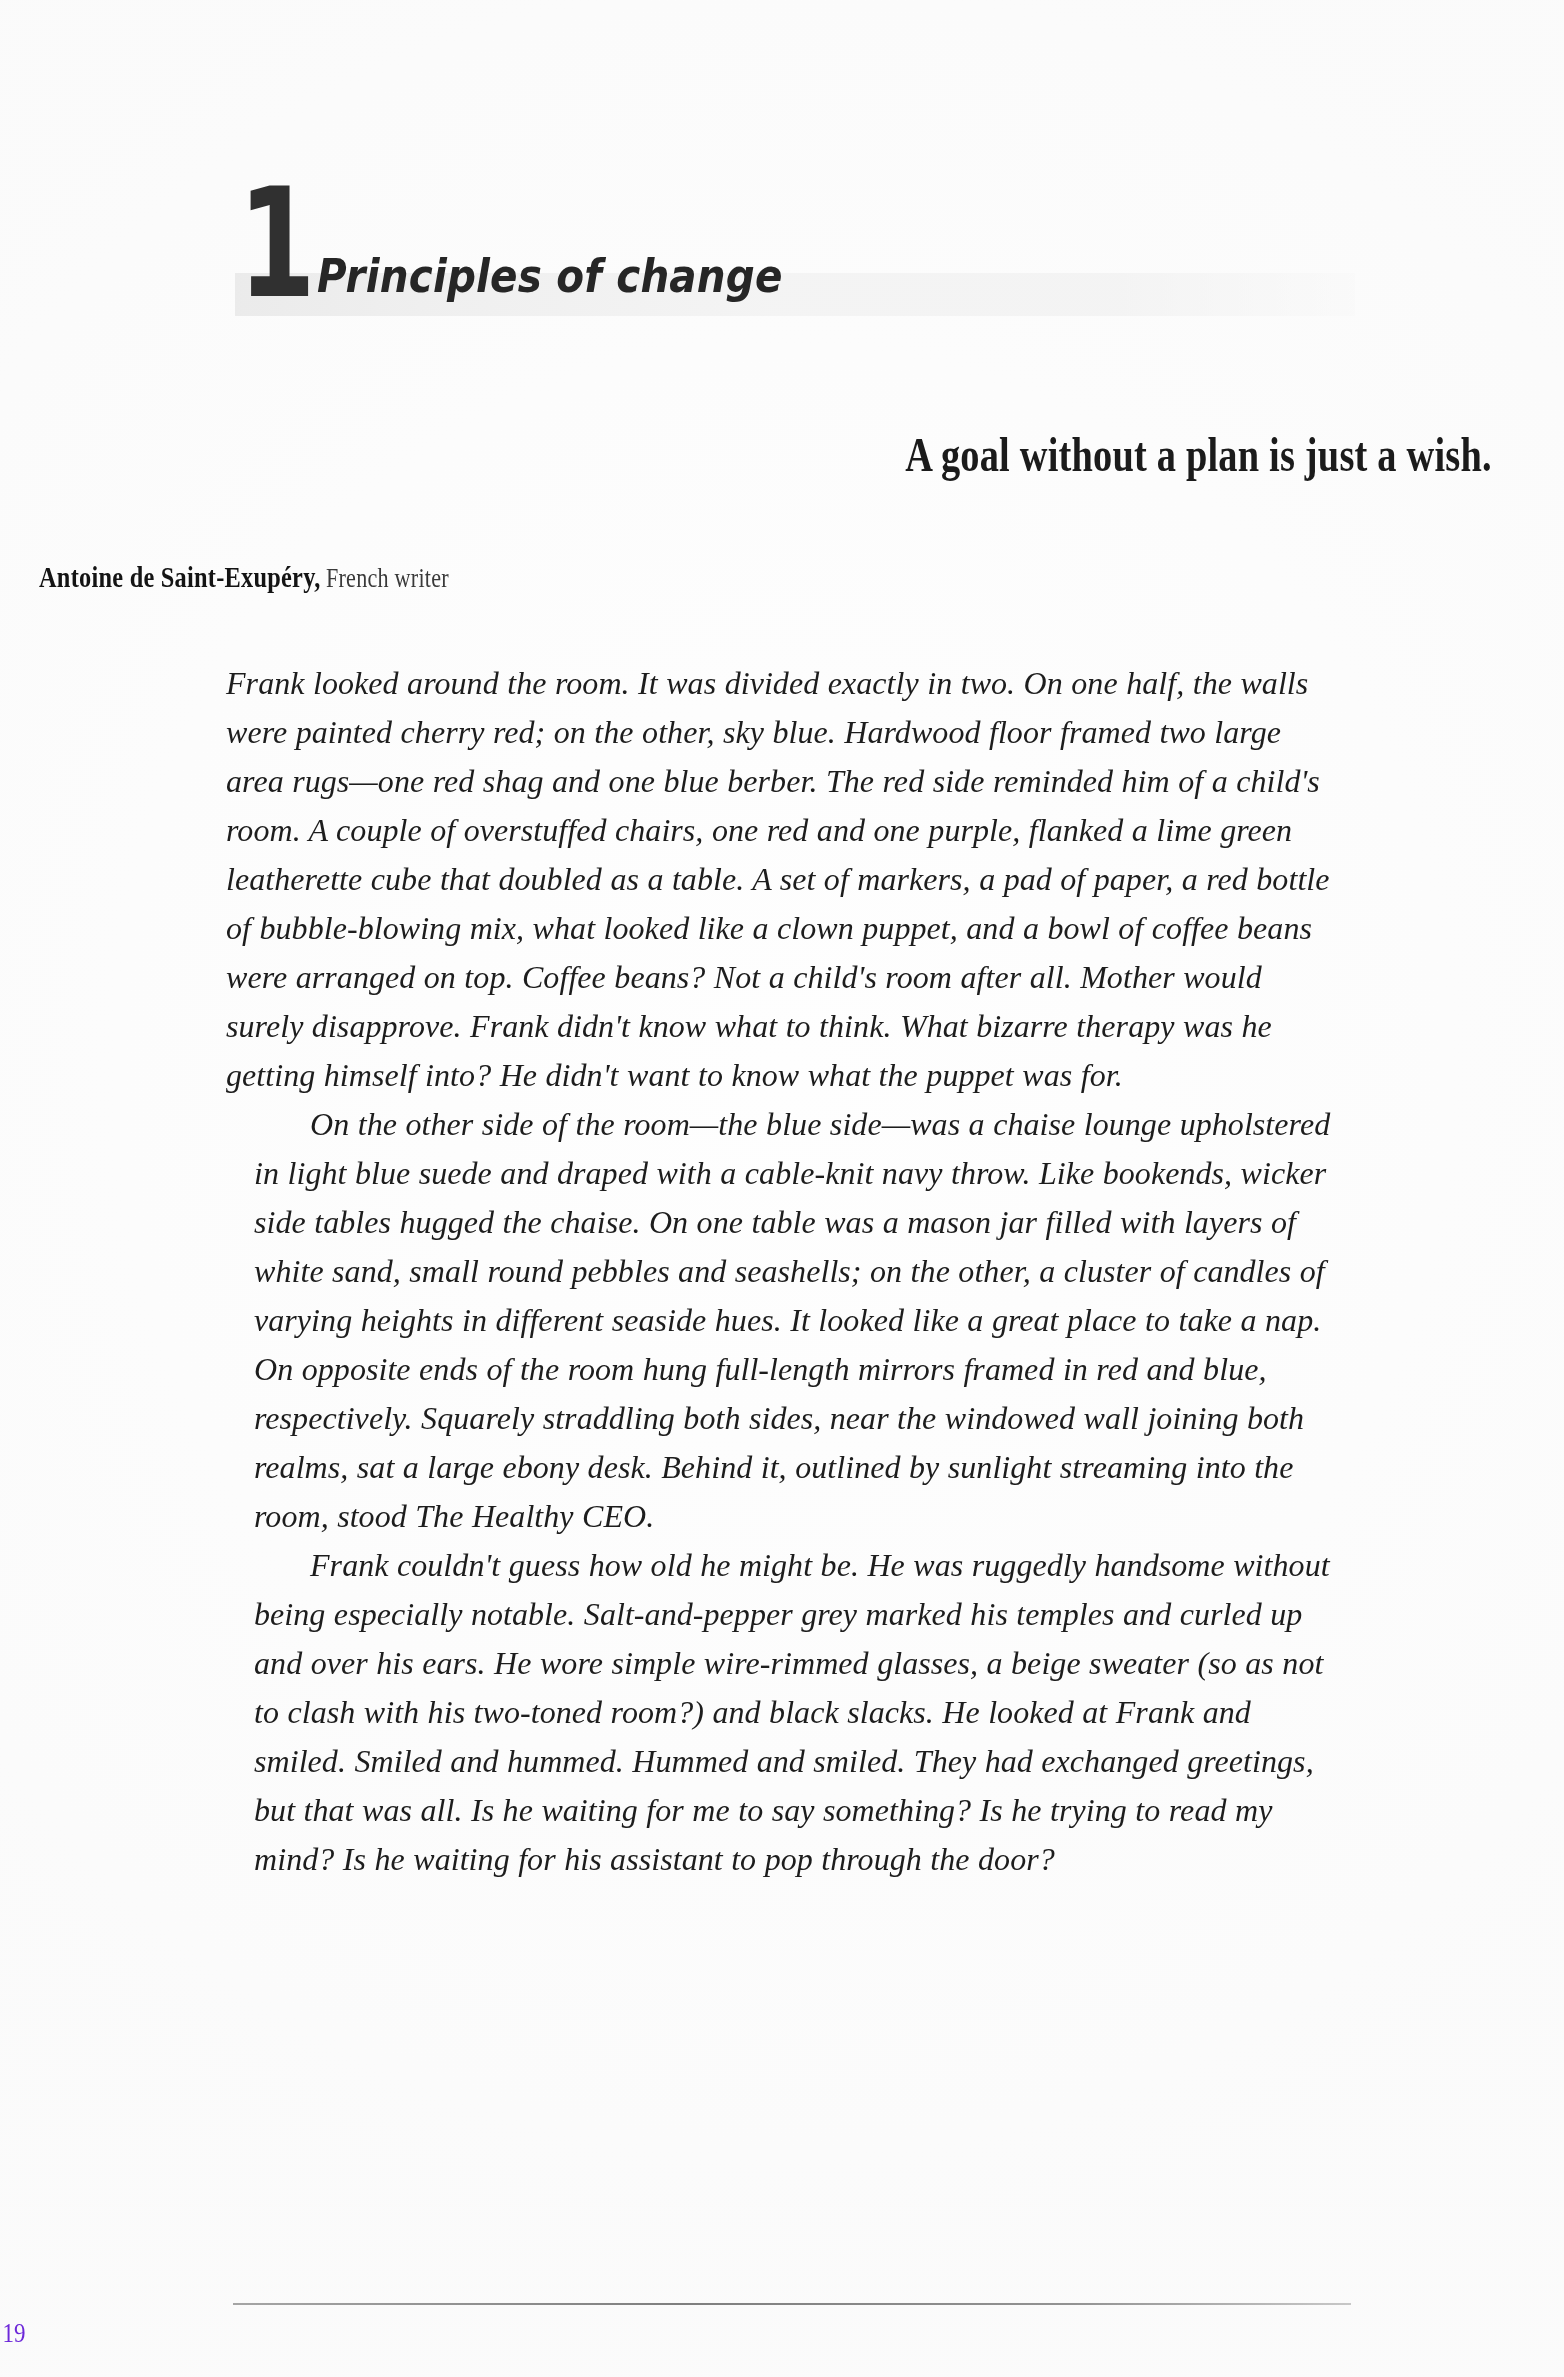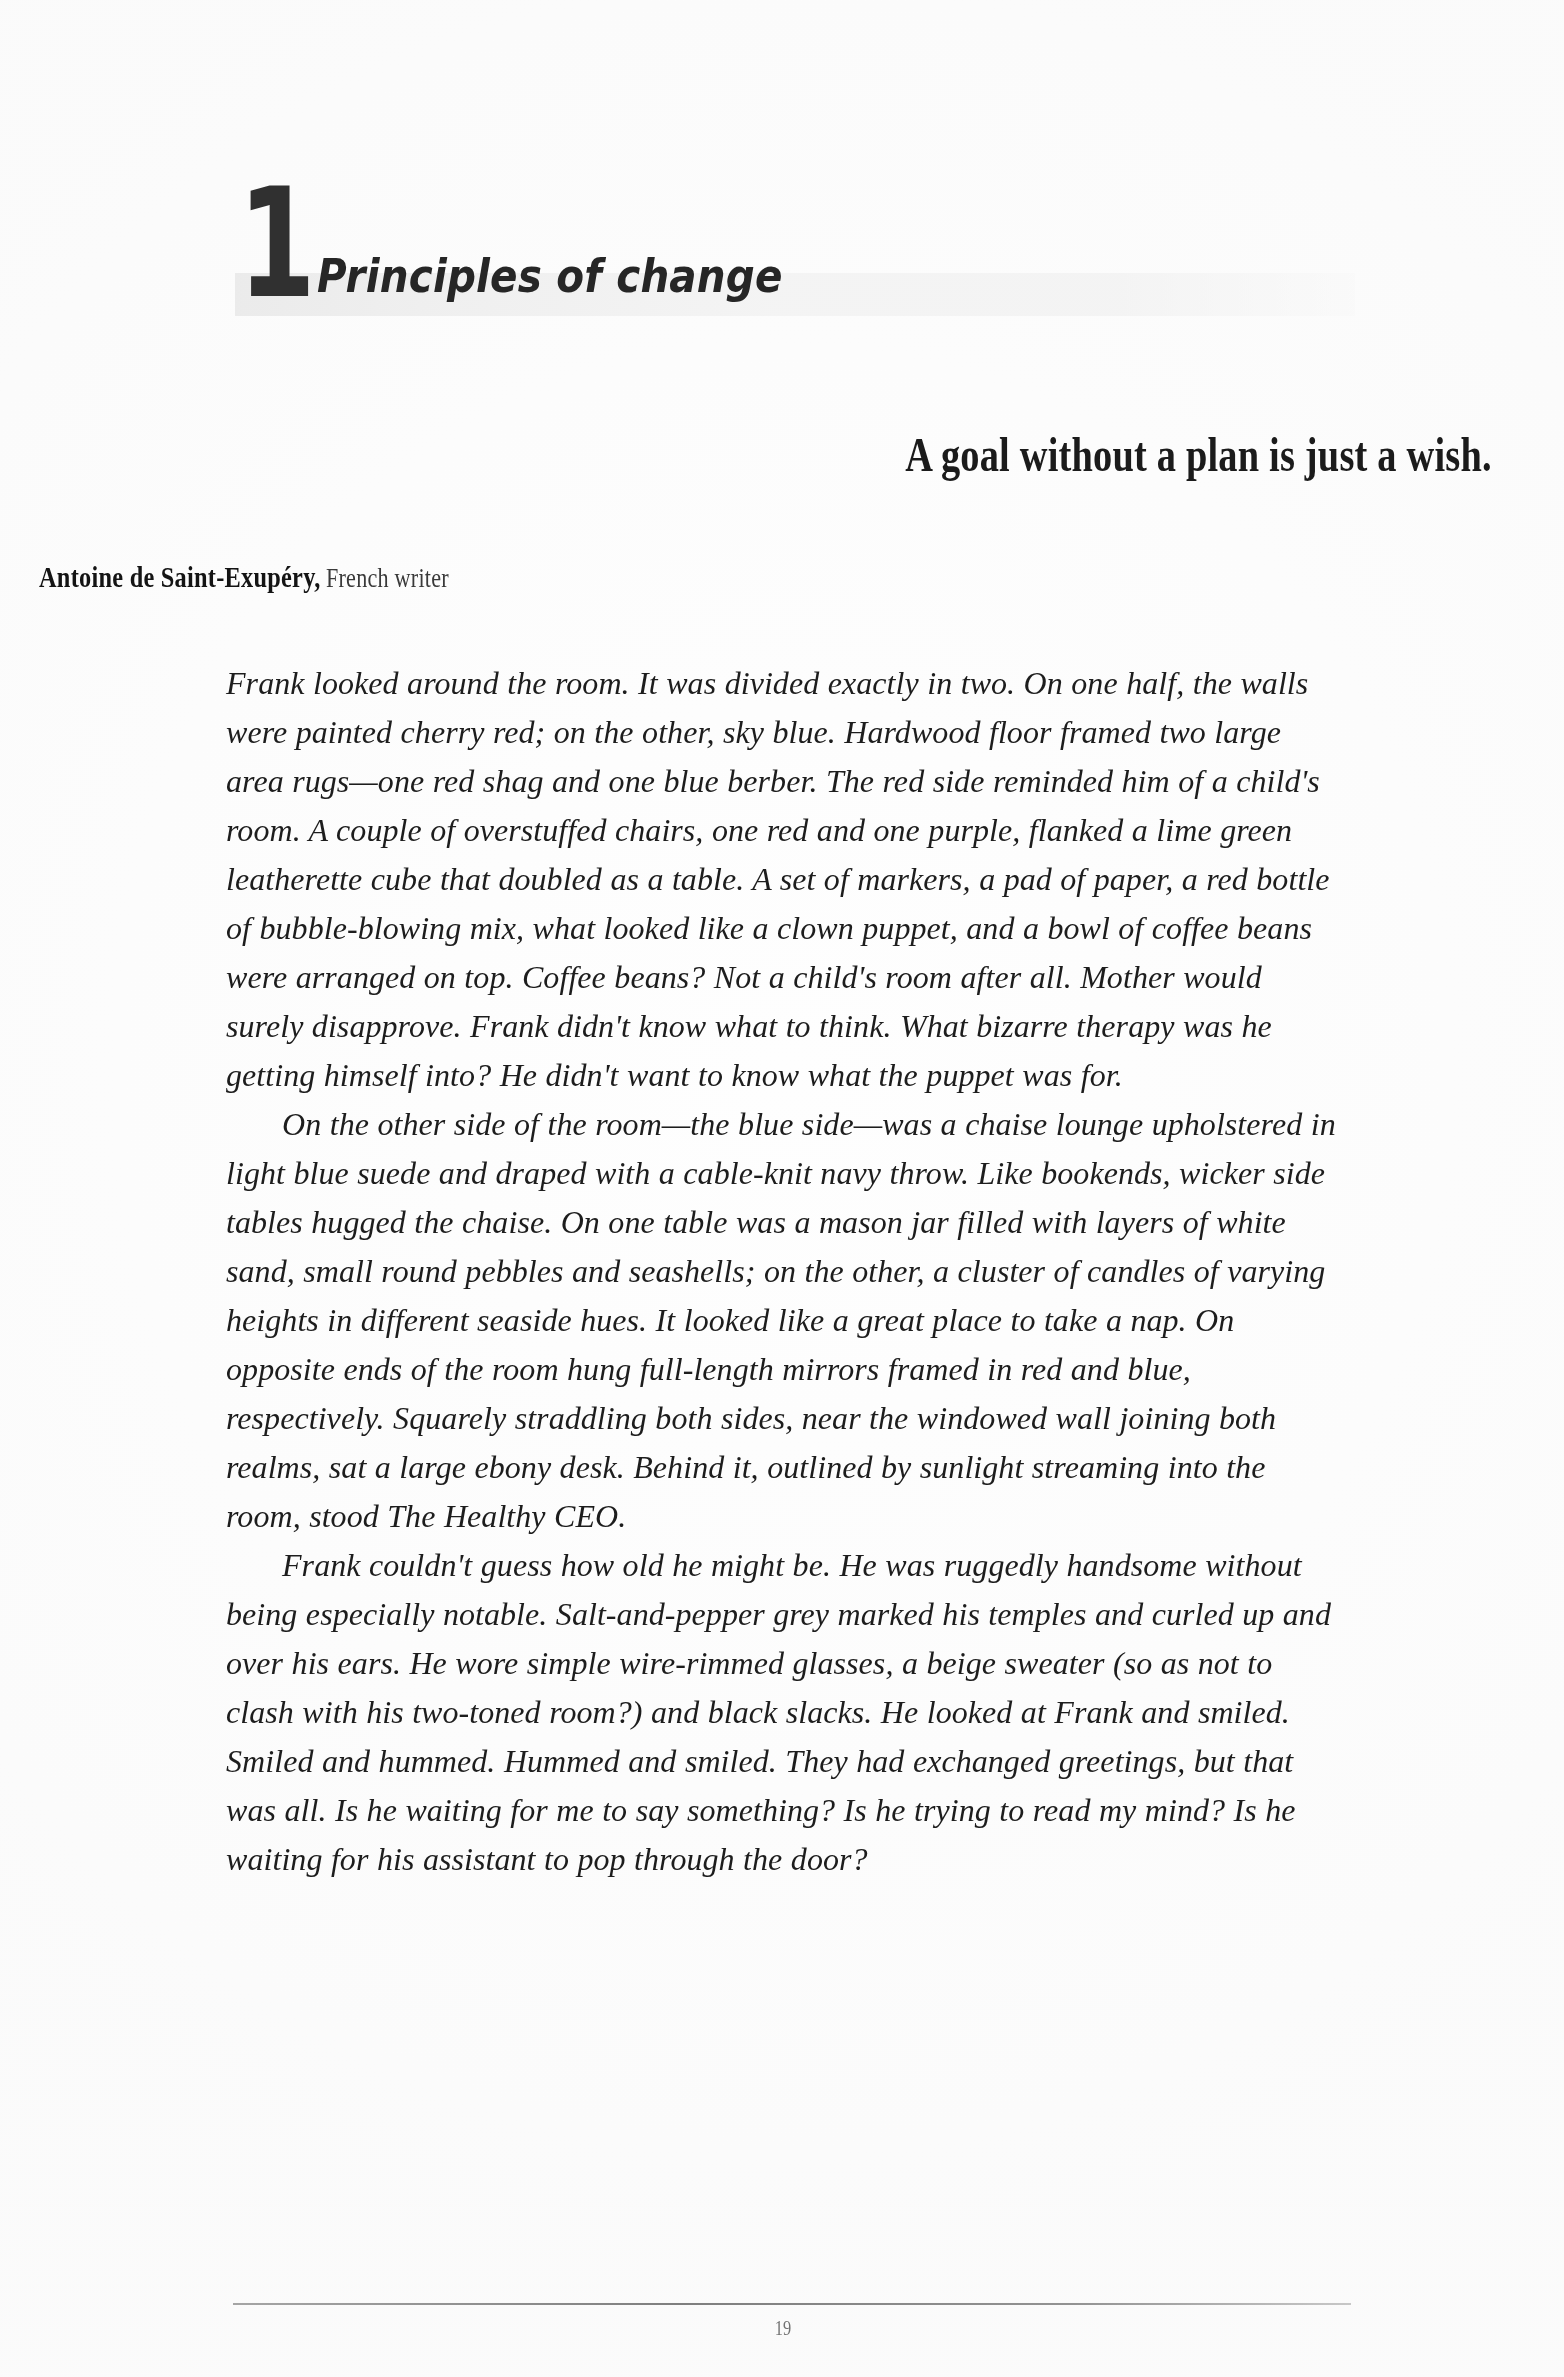--- a/index.html
+++ b/index.html
@@ -158,20 +158,21 @@
     line-height: 49px;
     color: #1d1d1d;
     margin: 0;
     text-align: left;
     letter-spacing: 0.002em;
     word-spacing: 0.012em;
   }
 
   .para.indent {
     text-indent: 56px;
+    margin-left: 28px;
   }
 
   
   #footer-rule {
     position: absolute;
     left: 233px;
     top: 2303px;
     width: 1118px;
     height: 1.8px;
     background: linear-gradient(90deg,
@@ -179,24 +180,24 @@
         rgba(120,120,120,0.95) 40%,
         rgba(135,135,135,0.9) 75%,
         rgba(165,165,165,0.6) 100%);
   }
 
   #page-number {
     position: absolute;
     left: 0;
     top: 2317px;
     width: 100%;
-    text-align: center;
-    font-family: "Liberation Serif", "DejaVu Serif", serif;
-    font-size: 20px;
-    color: #737373;
+    text-align: left;
+    font-family: "Liberation Serif", "DejaVu Serif", serif;
+    font-size: 28px;
+    color: #6d28d9;
   }
 
   #page-number span {
     display: inline-block;
     transform: scaleX(0.82);
   }
 </style>
 </head>
 <body>
 

